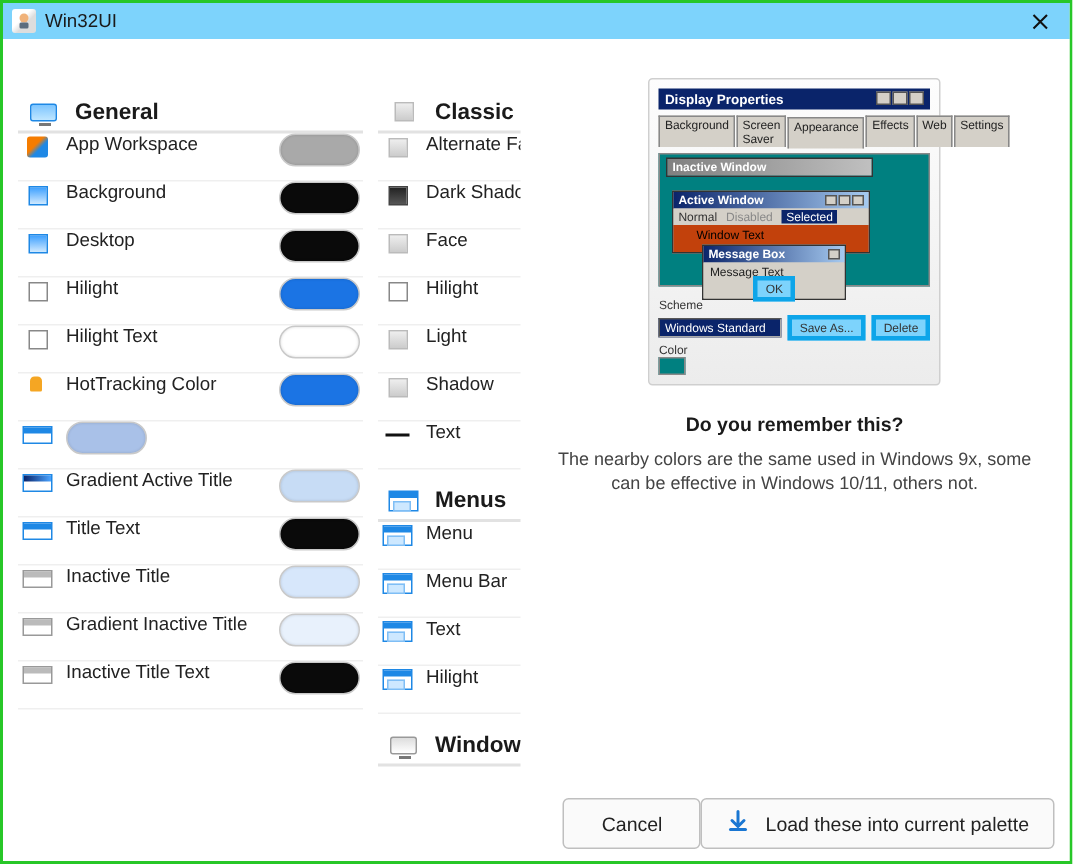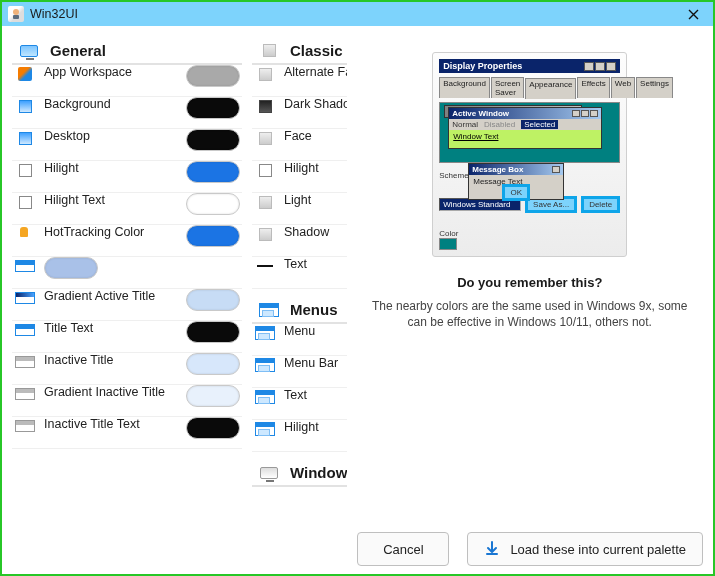--- a/index.html
+++ b/index.html
@@ -70,20 +70,21 @@
     width: 232px;
     overflow-y:auto;
     overflow-x:hidden;
     padding-right:2px;
   }
   .scroll-area{
     flex:1;
     display:flex;
     gap:6px;
     overflow:hidden;
+    margin-top:24px;
   }
   .vscroll{
     width:10px;
     background:#eee;
     border-radius:5px;
     position:relative;
     margin:2px 0;
   }
   .vscroll .thumb{
     position:absolute;
@@ -155,31 +156,31 @@
     border-radius:3px;
     background: linear-gradient(#fdfdfd,#ececec);
     margin-top:16px;
     padding:6px;
     display:flex;flex-direction:column;gap:4px;
     font-size:9px;
   }
   .pv-title{
     background:#0a246a;color:#fff;
     padding:2px 4px;font-weight:bold;
-    display:flex;justify-content:space-between;align-items:center;
+    display:flex;justify-content:space-between;
   }
   .pv-tabs{display:flex;gap:1px;}
   .pv-tab{background:#d4d0c8;border:1px solid #888;border-bottom:none;padding:1px 3px;font-size:8px;color:#222;}
   .pv-tab.active{background:#d4d0c8;position:relative;top:1px;}
   .pv-body{flex:1;background:#008080;border:1px solid #888;position:relative;padding:4px;}
   .pv-win{position:absolute;border:1px solid #333;background:#d4d0c8;}
   .pv-win .wtitle{background:linear-gradient(90deg,#0a246a,#a6caf0);color:#fff;font-size:8px;padding:1px 3px;font-weight:bold;display:flex;justify-content:space-between;align-items:center;}
   .pv-win .wtitle.inactive{background:linear-gradient(90deg,#808080,#c0c0c0);}
-  .pv-win .wbody{background:#bef264;padding:2px 4px;font-size:8px;color:#000;text-decoration:underline;}
-  .pv-bottom{margin-top:4px;display:flex;flex-direction:column;gap:16px;}
+  .pv-win .wbody{background:#c2410c;padding:2px 15px;font-size:8px;color:#000;}
+  .pv-bottom{margin-top:4px;display:flex;flex-direction:column;gap:2px;}
   .pv-row2{display:flex;gap:4px;align-items:center;}
   .pv-field{flex:1;background:#0a246a;color:#fff;font-size:8px;padding:1px 3px;border:1px inset #aaa;}
   .pv-btn{background:#7dd3fc;border:3px solid #0ea5e9;font-size:8px;padding:1px 5px;color:#333;}
   .pv-label{font-size:8px;color:#333;}
   .pv-dd{flex:1;background:#fff;border:1px inset #aaa;height:12px;}
   .pv-colorbox{width:18px;height:12px;border:1px solid #888;}
 
   .side h3{
     margin-top:18px;
     font-size:13px;
@@ -192,21 +193,21 @@
     font-size:12px;
     color:#444;
     text-align:center;
     line-height:1.35;
     padding:0 4px;
   }
 
   .footer {
     display:flex;
     justify-content:flex-end;
-    gap:18px;
+    gap:0;
     padding-top:4px;
   }
   .btn {
     height:34px;
     min-width:92px;
     padding:0 16px;
     border:1px solid #bfbfbf;
     background:#fafafa;
     border-radius:4px;
     display:flex;align-items:center;justify-content:center;
@@ -464,21 +465,21 @@
             <span class="pv-tab">Effects</span>
             <span class="pv-tab">Web</span>
             <span class="pv-tab">Settings</span>
           </div>
           <div class="pv-body">
             <div class="pv-win" style="left:4px;top:2px;width:138px;">
               <div class="wtitle inactive">
                   <span>Inactive Window</span>
                 </div>
             </div>
-            <div class="pv-win" style="left:8px;top:4px;width:154px;">
+            <div class="pv-win" style="left:8px;top:24px;width:132px;">
               <div class="wtitle">
                 <span>Active Window</span>
                 <span style="display:flex;gap:1px">
                     <span class="winbtn" style="width:8px;height:7px"></span>
                     <span class="winbtn" style="width:8px;height:7px"></span>
                     <span class="winbtn" style="width:8px;height:7px"></span>
                   </span>
               </div>
               <div style="background:#d4d0c8;font-size:8px;padding:1px 3px;display:flex;gap:6px;color:#333">
                 <span>Normal</span>

